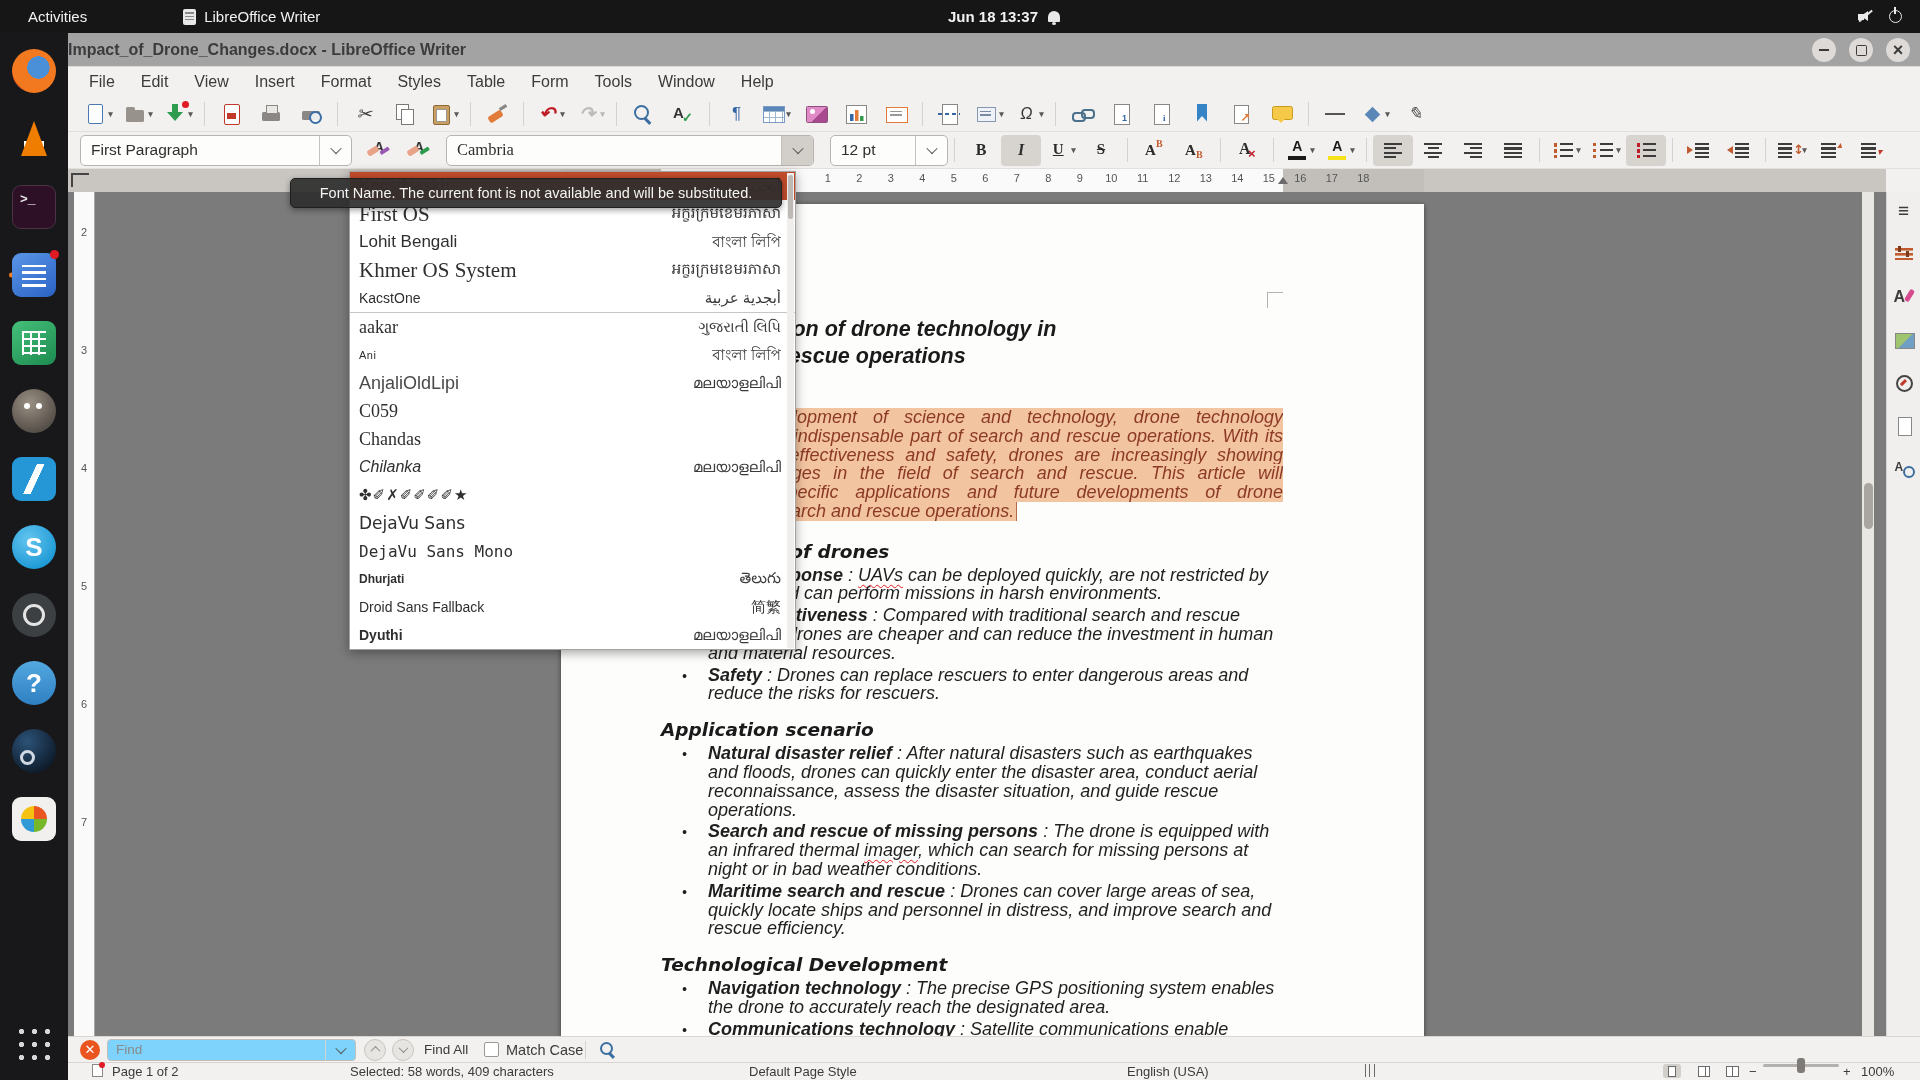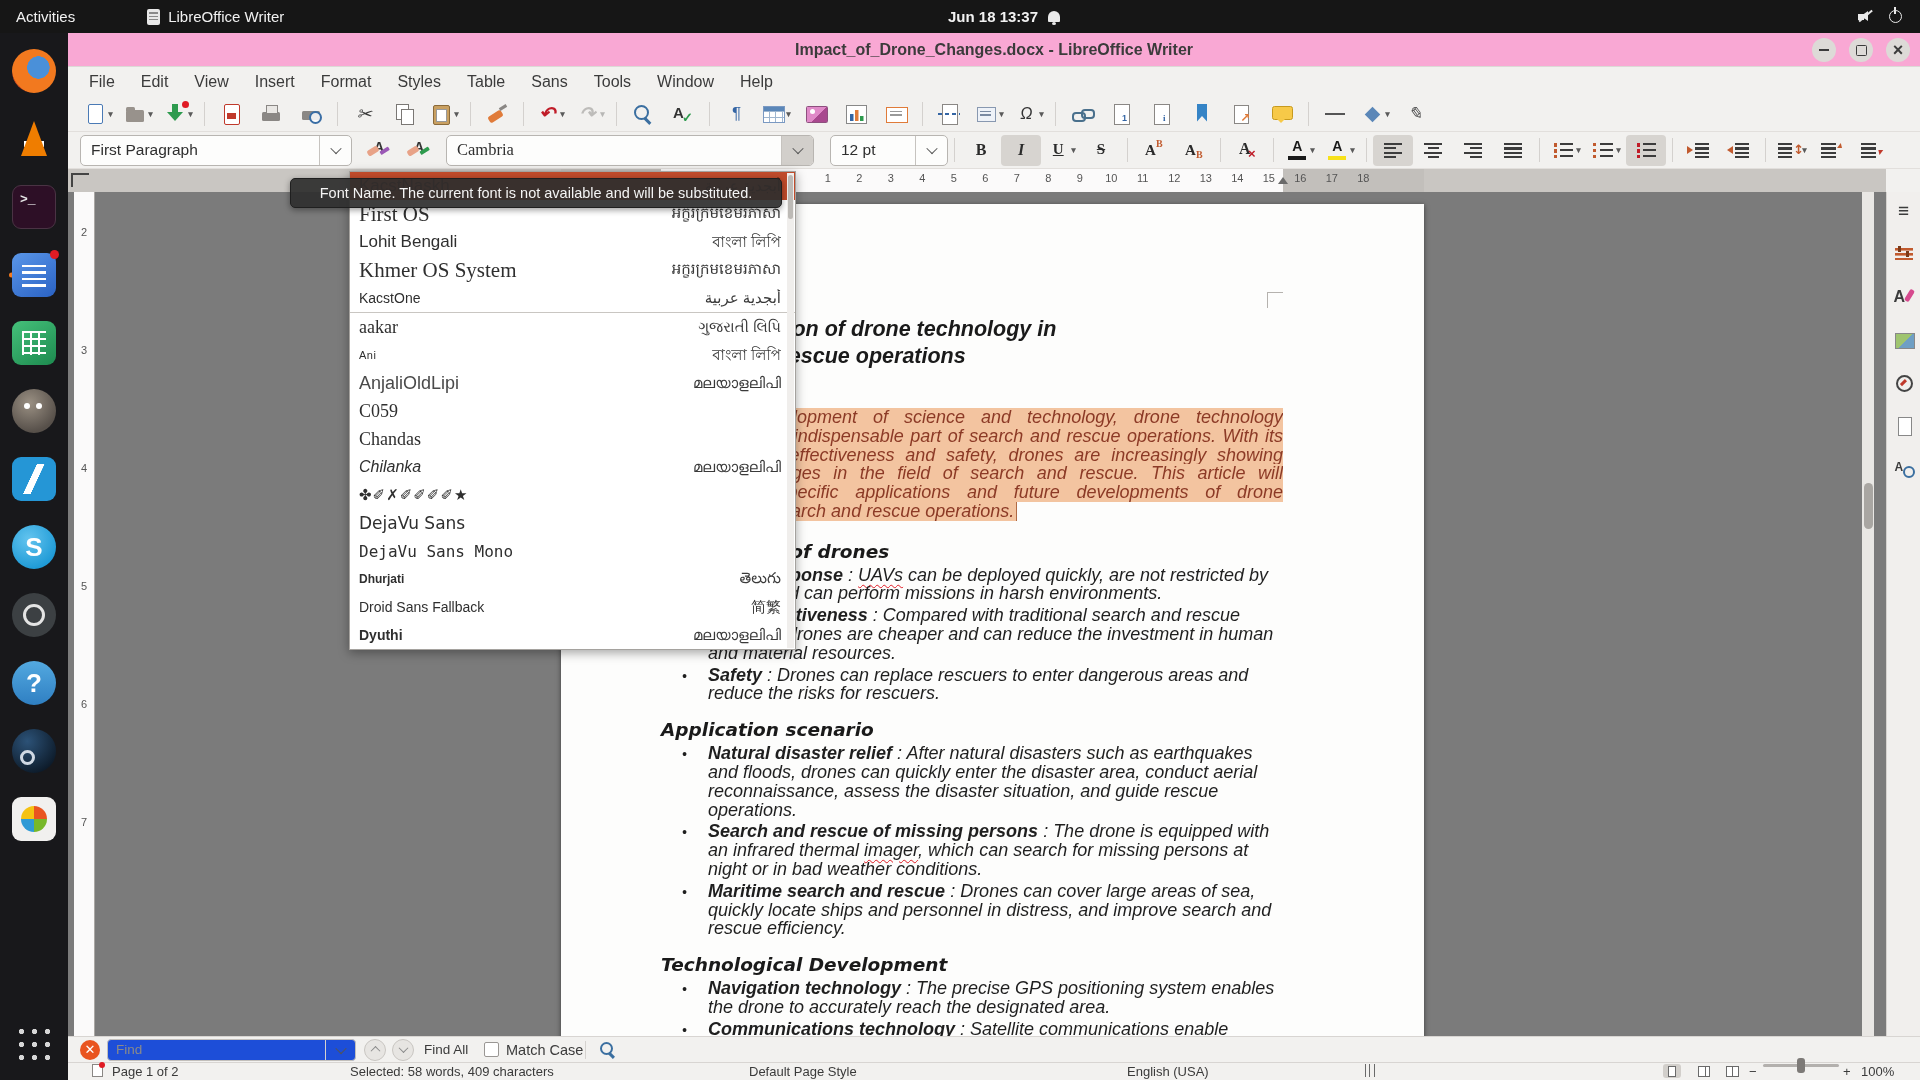--- a/index.html
+++ b/index.html
@@ -1,19 +1,19 @@
 <!DOCTYPE html>
 <html><head>
 <meta charset="utf-8">
 <style>
   *{margin:0;padding:0;box-sizing:border-box;font-family:"Liberation Sans",sans-serif}
   html,body{width:1920px;height:1080px;overflow:hidden;background:#1c1c1c}
   
   #sysbar{position:absolute;left:0;top:0;width:1920px;height:33px;background:#161616;color:#f1f1f1;font-size:15px;display:flex;align-items:center}
-  .sys-item{padding:0 16px;height:100%;display:flex;align-items:center;gap:8px;cursor:default}
+  .sys-item{padding:0 28px;height:100%;display:flex;align-items:center;gap:8px;cursor:default}
   #sys-app{margin-left:40px}
   .sys-doc{width:13px;height:16px;background:#e8e8e8;border-radius:2px;position:relative}
   .sys-doc::after{content:"";position:absolute;left:2px;top:3px;right:2px;height:9px;background:repeating-linear-gradient(#8a8a8a 0 1.5px,transparent 1.5px 3.5px)}
   #sys-clock{position:absolute;left:948px;top:0;height:100%;display:flex;align-items:center;gap:10px;font-weight:700}
   .bell{width:12px;height:11px;background:#e9e9e9;border-radius:6px 6px 1px 1px;position:relative}
   .bell::after{content:"";position:absolute;left:4px;bottom:-3px;width:4px;height:3px;border-radius:50%;background:#e9e9e9}
   #sys-right{position:absolute;right:8px;top:0;height:100%;display:flex;align-items:center;gap:16px;padding:0 10px}
   .spk{width:15px;height:11px;position:relative;background:linear-gradient(#e9e9e9 0 0) 0 2.5px/6px 6px no-repeat}
   .spk::before{content:"";position:absolute;left:3px;top:0;border-top:5.5px solid transparent;border-bottom:5.5px solid transparent;border-right:7px solid #e9e9e9}
   .spk::after{content:"";position:absolute;left:-1px;top:4px;width:17px;height:1.6px;background:#e9e9e9;transform:rotate(-40deg)}
@@ -45,21 +45,21 @@
   [data-app="help"] .dock-glyph{border-radius:50%;background:linear-gradient(#53a9e0,#2f7fc2)}
   [data-app="help"] .dock-glyph::after{content:"?";position:absolute;inset:0;color:#fff;font:700 26px/44px "Liberation Sans";text-align:center}
   [data-app="steam"] .dock-glyph{border-radius:50%;background:radial-gradient(circle at 35% 28%,#2c5277,#0d1b2a 78%)}
   [data-app="steam"] .dock-glyph::after{content:"";position:absolute;left:8px;bottom:8px;width:9px;height:9px;border:3px solid #cfd8e3;border-radius:50%}
   [data-app="appcenter"] .dock-glyph{border-radius:9px;background:#f1f0ef}
   [data-app="appcenter"] .dock-glyph::after{content:"";position:absolute;inset:9px;border-radius:50%;background:conic-gradient(#e95420 0 25%,#77b82a 25% 50%,#2f9ad6 50% 75%,#f5c211 75%)}
   [data-app="showapps"]{margin-top:auto;margin-bottom:10px}
   [data-app="showapps"] .dock-glyph{width:34px;height:34px;background:radial-gradient(circle,#d7d7d7 2.6px,transparent 2.9px) -2px -2px/13px 13px}
   
   #window{position:absolute;left:68px;top:33px;width:1852px;height:1047px;background:#f2f1ef;color:#3b3b3b}
-  #titlebar{position:absolute;left:0;top:0;right:0;height:34px;background:#f9a8d4;border-bottom:1px solid #dcd9d6;display:flex;align-items:center;justify-content:center;font-weight:700;font-size:16px}
+  #titlebar{position:absolute;left:0;top:0;right:0;height:34px;background:#a3a3a3;border-bottom:1px solid #dcd9d6;display:flex;align-items:center;justify-content:flex-start;font-weight:700;font-size:16px}
   #win-controls{position:absolute;right:10px;top:5px;display:flex;gap:13px}
   .wbtn{width:24px;height:24px;border-radius:50%;background:#dddad7;display:flex;align-items:center;justify-content:center;cursor:pointer}
   .wmin::before{content:"";width:10px;height:1.8px;background:#3b3b3b}
   .wmax::before{content:"";width:9px;height:9px;border:1.7px solid #3b3b3b;border-radius:1.5px}
   .wclose::before{content:"×";font-size:18px;line-height:18px;color:#3b3b3b}
   #menubar{position:absolute;left:0;top:34px;right:0;height:29px;display:flex;align-items:center;padding-left:8px;font-size:16px}
   .menu-item{padding:3px 13px;border-radius:4px;cursor:pointer}
   
   #toolbar1{position:absolute;left:0;top:63px;right:0;height:36px;display:flex;align-items:center;padding-left:10px;border-bottom:1px solid #e2dfdc}
   #toolbar2{position:absolute;left:0;top:99px;right:0;height:37px;display:flex;align-items:center;padding-left:12px;border-bottom:1px solid #e2dfdc}
@@ -230,21 +230,21 @@
   .font-row[data-variant="bold-sm"] .fname{font-weight:700;font-size:12px}
   .font-row[data-variant="bold-md"] .fname{font-weight:700;font-size:14px}
   .font-row[data-variant="mono-light"] .fname{font-family:"Liberation Mono",monospace;font-size:16px;color:#555}
   #dd-scroll{position:absolute;right:1px;top:1px;bottom:1px;width:7px;background:#f0eeec}
   #dd-thumb{position:absolute;left:1px;top:2px;width:5px;height:44px;border-radius:3px;background:#bdbab6}
   
   #tooltip{position:absolute;left:222px;top:145px;width:492px;height:30px;background:rgba(46,46,46,.92);border:1px solid #1f1f1f;border-radius:5px;color:#f4f4f4;font-size:14.5px;display:flex;align-items:center;justify-content:center;z-index:70;box-shadow:0 2px 6px rgba(0,0,0,.4)}
   
   #findbar{position:absolute;left:0;right:0;bottom:18px;height:26px;background:#f2f1ef;border-top:1px solid #d8d5d2;display:flex;align-items:center}
   #find-close{position:absolute;left:12px;width:20px;height:20px;border-radius:50%;background:#e9541f;color:#fff;display:flex;align-items:center;justify-content:center;font-size:13px;cursor:pointer}
-  #find-input-wrap{position:absolute;left:39px;width:249px;height:22px;background:#1d4ed8;border:1px solid #c2bfbb;border-radius:4px;display:flex}
+  #find-input-wrap{position:absolute;left:39px;width:249px;height:22px;background:#7dd3fc;border:1px solid #c2bfbb;border-radius:4px;display:flex}
   #find-input{border:0;outline:0;flex:1;padding:0 8px;font-size:13.5px;background:transparent}
   #find-input::placeholder{color:#8a8a8a}
   #find-input-wrap .combo-btn{width:30px;border-left:1px solid #d5d2cf}
   .find-circ{position:absolute;width:22px;height:22px;border-radius:50%;background:#e7e5e2;border:1px solid #c9c6c2;display:flex;align-items:center;justify-content:center;cursor:pointer}
   .find-circ .chev{width:7px;height:7px;border-right:1.6px solid #8a8a8a;border-bottom:1.6px solid #8a8a8a}
   .chev-up{transform:rotate(-135deg) translate(-1px,-1px)}
   .chev-dn{transform:rotate(45deg) translate(-1px,-1px)}
   #find-all{position:absolute;left:356px;font-size:13.5px;cursor:pointer}
   #match-chk{position:absolute;left:416px;width:15px;height:15px;background:#fff;border:1px solid #9a9794;border-radius:2px;cursor:pointer}
   #match-label{position:absolute;left:438px;font-size:14.5px}
@@ -346,21 +346,21 @@
 
   <div id="menubar">
 
   <span class="menu-item">File</span>
       <span class="menu-item">Edit</span>
       <span class="menu-item">View</span>
       <span class="menu-item">Insert</span>
       <span class="menu-item">Format</span>
       <span class="menu-item">Styles</span>
       <span class="menu-item">Table</span>
-      <span class="menu-item">Sans</span>
+      <span class="menu-item">Form</span>
       <span class="menu-item">Tools</span>
       <span class="menu-item">Window</span>
       <span class="menu-item">Help</span>
     </div>
 
   <div id="toolbar1">
 
   <span class="tbi" data-icon="new-doc" data-dd="true" title="new-document-button">
         <i class="shp"></i>
         <b class="ddv">▾</b>

